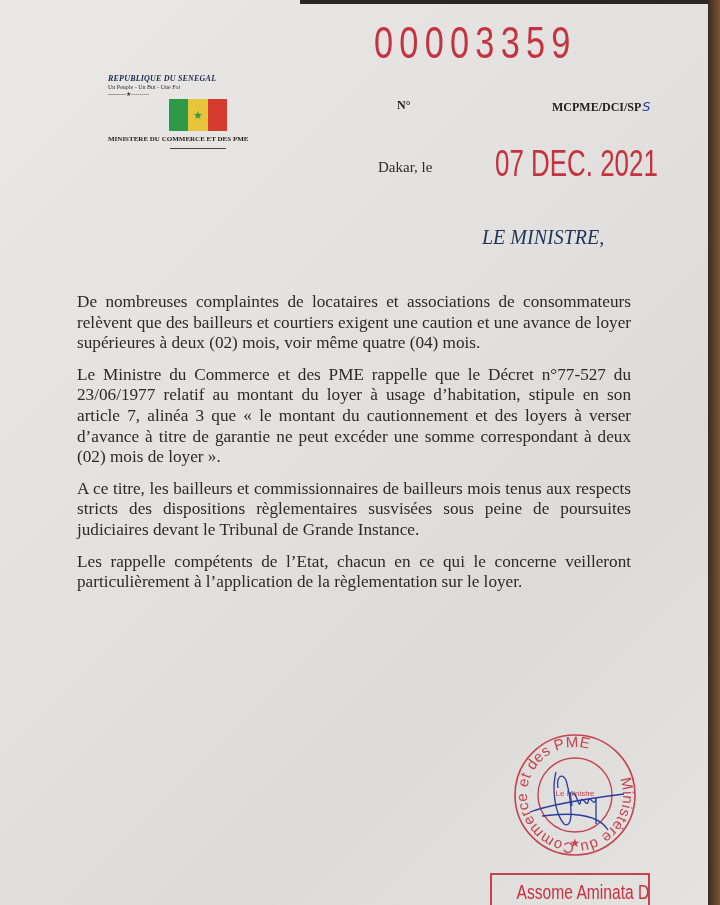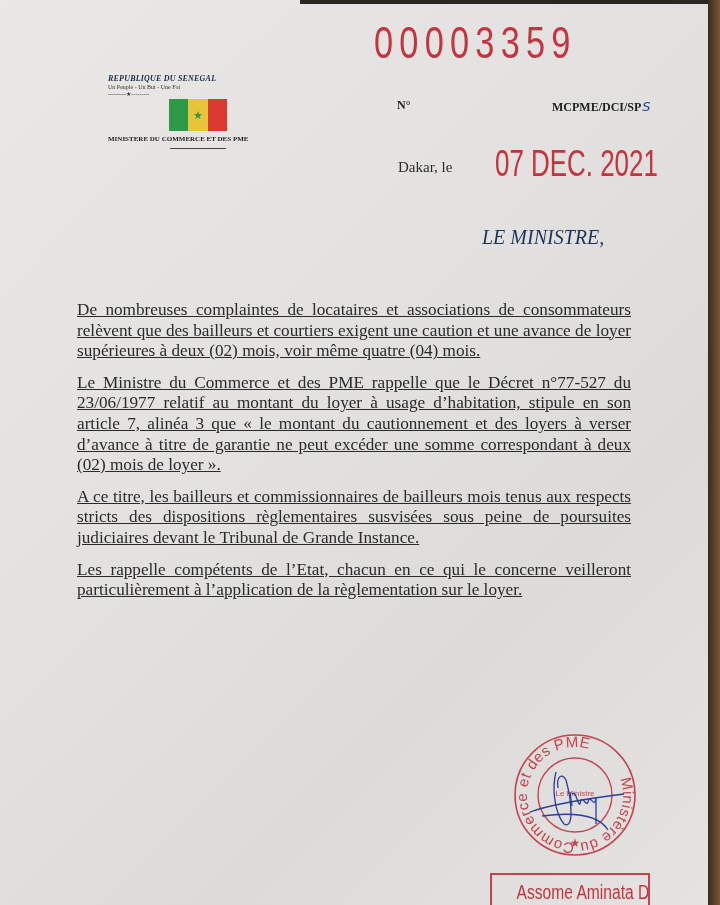--- a/index.html
+++ b/index.html
@@ -38,35 +38,35 @@
     .serial {
       position: absolute; left: 374px; top: 18px;
       font-family: "Liberation Sans", sans-serif; font-size: 44px; letter-spacing: 8px;
       color: #c4333f; transform: scaleX(0.78); transform-origin: left top;
     }
     .num-label { position: absolute; left: 397px; top: 98px; font-size: 12px; font-weight: bold; color: #222; }
     .ref {
       position: absolute; left: 536px; top: 99px; font-size: 12px; font-weight: bold; color: #222; margin-left: 16px;
     }
     .ref-ink { color: #2c3d9c; font-family: "DejaVu Sans", sans-serif; font-weight: normal; font-style: italic; font-size: 13px; margin-left: 1px; }
-    .dakar { position: absolute; left: 398px; top: 159px; font-size: 15px; color: #2b2b2b; }
+    .dakar { position: absolute; left: 378px; top: 159px; font-size: 15px; color: #2b2b2b; }
     .date-stamp {
       position: absolute; left: 495px; top: 143px;
       font-family: "Liberation Sans", sans-serif; font-size: 36px; color: #c4333f;
       transform: scaleX(0.72); transform-origin: left top; white-space: nowrap;
     }
     .minister-title {
       position: absolute; left: 482px; top: 226px; font-size: 20px; font-weight: normal; font-style: italic;
       color: #1f3358;
     }
     .body {
       position: absolute; left: 77px; top: 292px; width: 554px; color: #2a2a2a;
       font-size: 17.2px; line-height: 20.6px; text-align: justify;
     }
-    .body p { margin: 8px 0 11px 0; text-decoration: underline; }
+    .body p { margin: 0 0 11px 0; }
     .stamp {
       position: absolute; left: 512px; top: 732px; width: 126px; height: 126px;
     }
     .stamp svg { width: 126px; height: 126px; }
     .name-box {
       position: absolute; left: 490px; top: 873px; width: 160px; height: 32px;
       border: 2px solid #c4434e; border-bottom: none; box-sizing: border-box;
       color: #c4333f; font-family: "Liberation Sans", sans-serif; font-size: 20px;
       text-align: center; line-height: 34px; overflow: hidden;
     }

